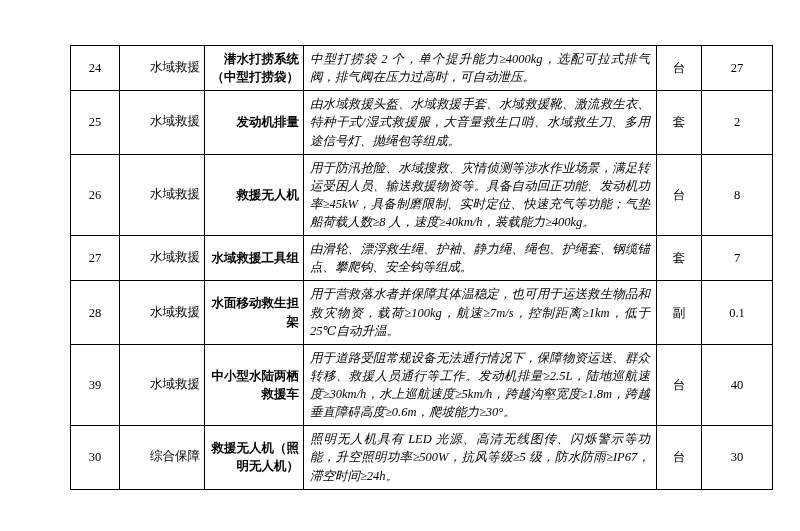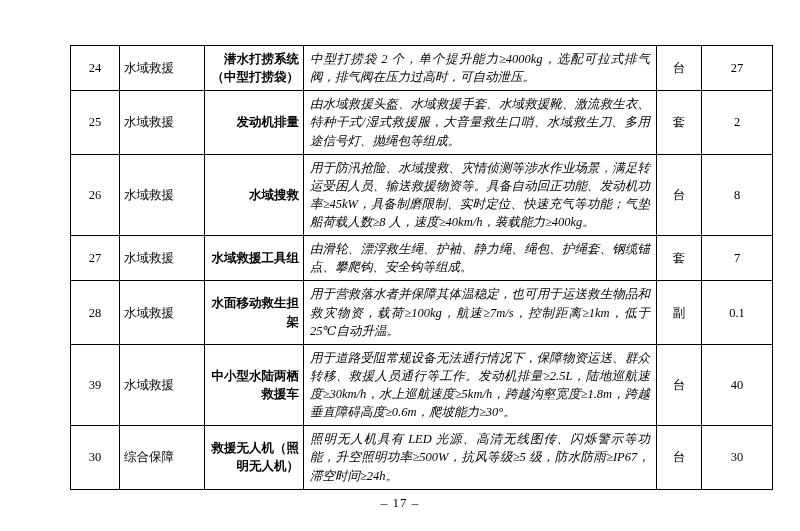--- a/index.html
+++ b/index.html
@@ -36,21 +36,22 @@
     vertical-align: middle;
     font-size: 12.5px;
     line-height: 1.45;
   }
   td.c-num {
     width: 40px;
     text-align: center;
   }
   td.c-cat {
     width: 76px;
-    text-align: left;
+    text-align: right;
+    font-family: Liberation Mono, monospace;
   }
   td.c-name {
     width: 90px;
     text-align: right;
     font-weight: bold;
   }
   td.c-desc {
     width: 340px;
     text-align: justify;
     text-align-last: left;
@@ -98,21 +99,21 @@
         <td class="c-cat">水域救援</td>
         <td class="c-name">发动机排量</td>
         <td class="c-desc">由水域救援头盔、水域救援手套、水域救援靴、激流救生衣、特种干式/湿式救援服，大音量救生口哨、水域救生刀、多用途信号灯、抛绳包等组成。</td>
         <td class="c-unit">套</td>
         <td class="c-qty">2</td>
       </tr>
 
       <tr>
         <td class="c-num">26</td>
         <td class="c-cat">水域救援</td>
-        <td class="c-name">水域搜救</td>
+        <td class="c-name">救援无人机</td>
         <td class="c-desc">用于防汛抢险、水域搜救、灾情侦测等涉水作业场景，满足转运受困人员、输送救援物资等。具备自动回正功能、发动机功率≥45kW，具备制磨限制、实时定位、快速充气等功能；气垫船荷载人数≥8 人，速度≥40km/h，装载能力≥400kg。</td>
         <td class="c-unit">台</td>
         <td class="c-qty">8</td>
       </tr>
 
       <tr>
         <td class="c-num">27</td>
         <td class="c-cat">水域救援</td>
         <td class="c-name">水域救援工具组</td>
         <td class="c-desc">由滑轮、漂浮救生绳、护袖、静力绳、绳包、护绳套、钢缆锚点、攀爬钩、安全钩等组成。</td>
@@ -143,15 +144,14 @@
         <td class="c-cat">综合保障</td>
         <td class="c-name">救援无人机（照明无人机）</td>
         <td class="c-desc">照明无人机具有 LED 光源、高清无线图传、闪烁警示等功能，升空照明功率≥500W，抗风等级≥5 级，防水防雨≥IP67，滞空时间≥24h。</td>
         <td class="c-unit">台</td>
         <td class="c-qty">30</td>
       </tr>
 
     </tbody>
   </table>
 
-  <div class="footer">– 17 –</div>
 
 </div>
 
 </body></html>

